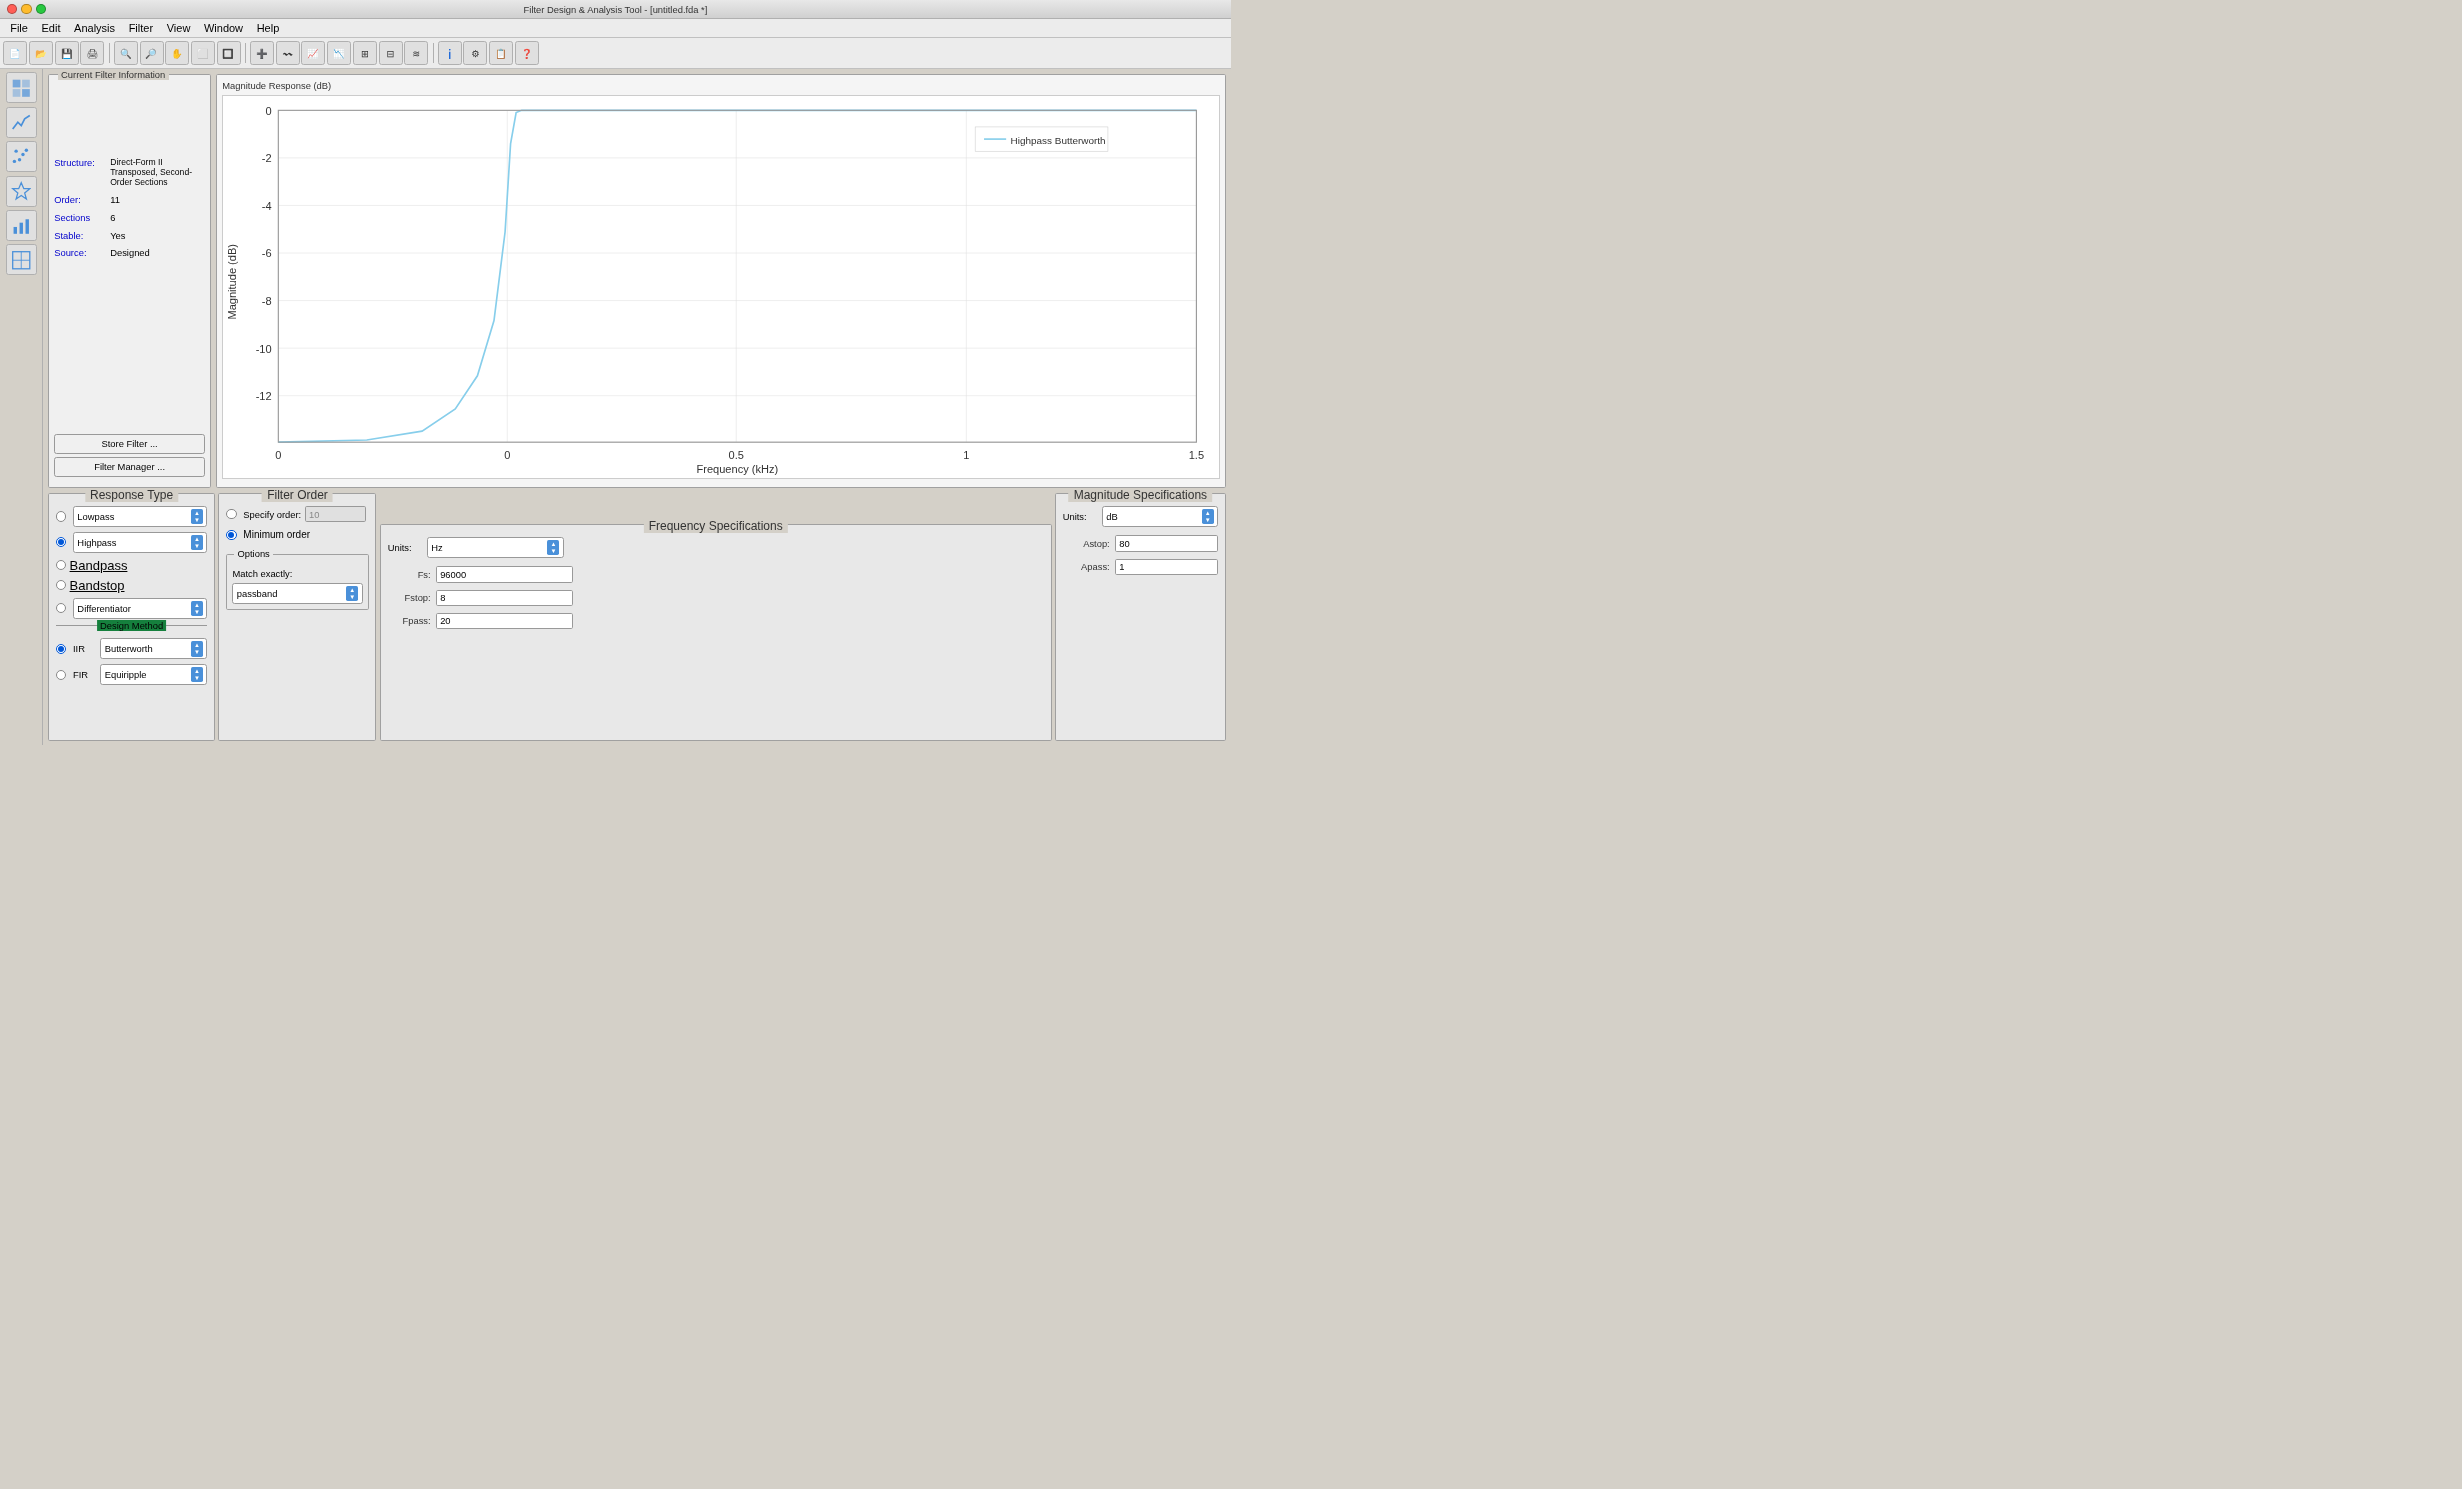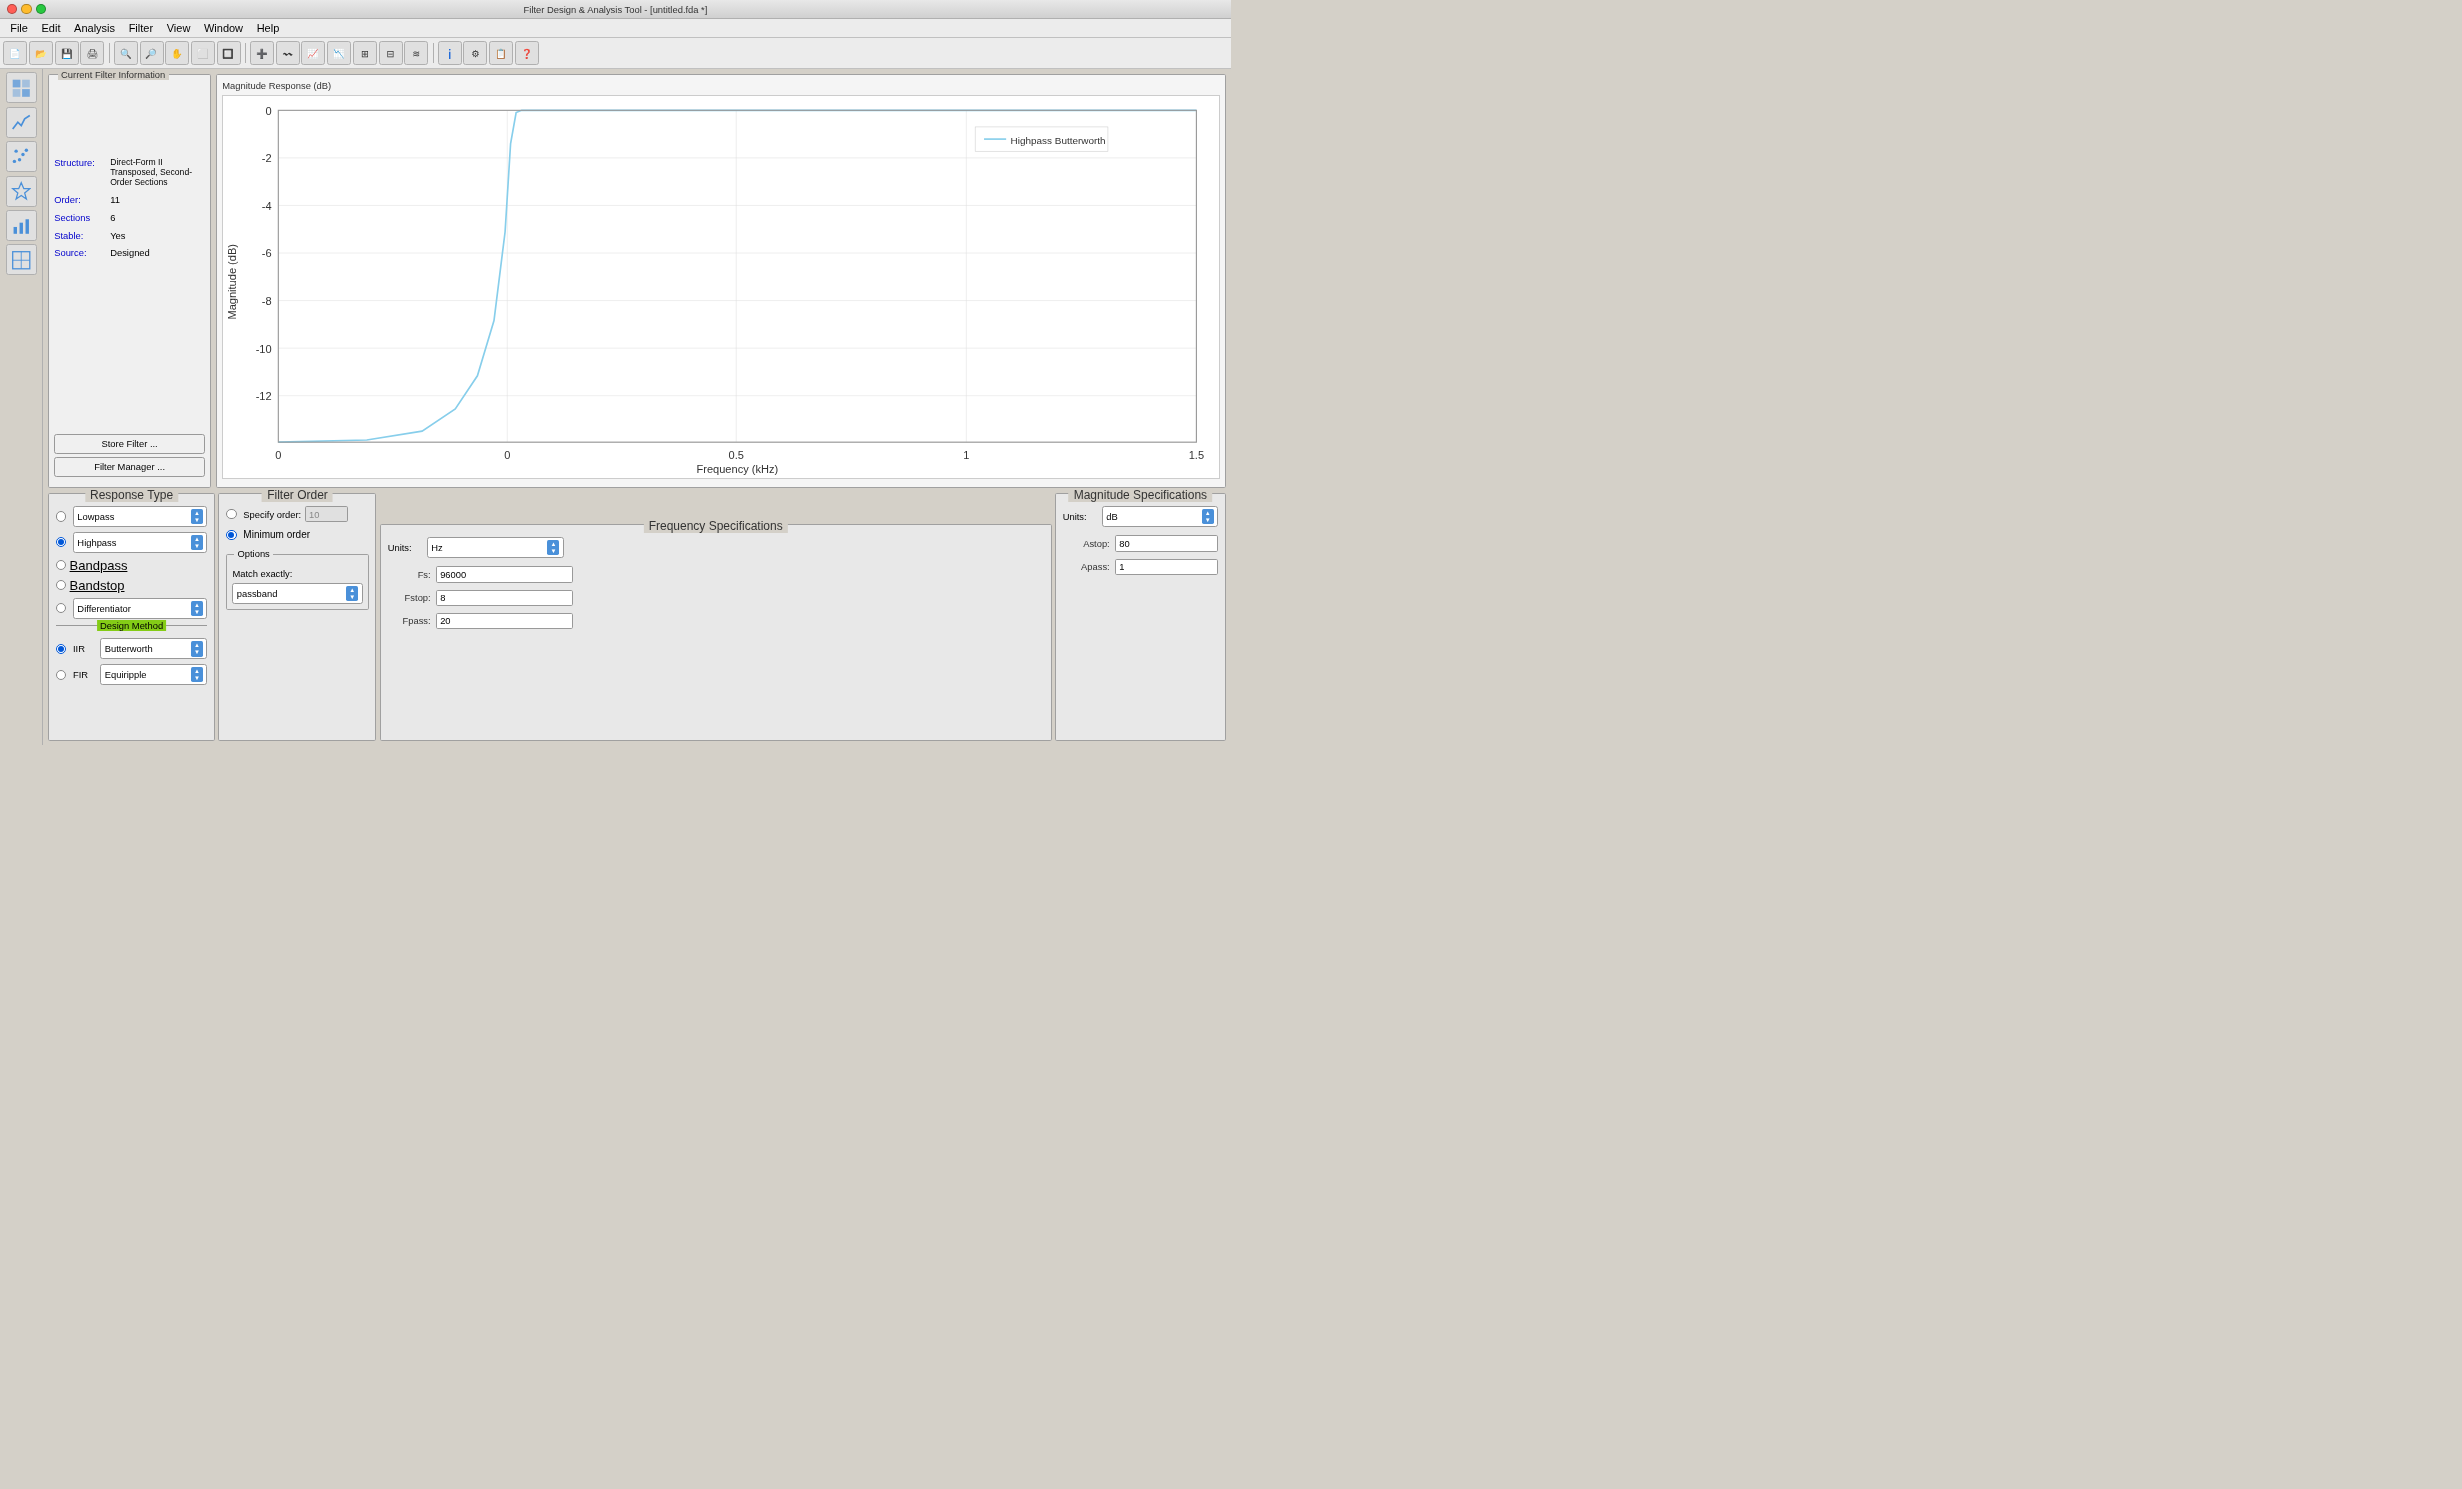--- a/index.html
+++ b/index.html
@@ -331,21 +331,21 @@
     }
 
     
     .specify-order-row {
       display: flex;
       align-items: center;
       gap: 3.4px;
       margin-bottom: 6.8px;
     }
     .order-input {
-      width: 43px;
+      width: 61px;
       background: #e0e0e0;
       border: 0.9px solid #999;
       border-radius: 1.7px;
       padding: 1.7px 3.4px;
       font-size: 9.4px;
       color: #888;
     }
 
     
     .min-order-row {
@@ -620,21 +620,21 @@
           <div class="dropdown" style="flex:1;">
             <span class="dropdown-text">Differentiator</span>
             <div class="dropdown-arrow">
               <span style="font-size:6px;">▲</span>
               <span style="font-size:6px;">▼</span>
             </div>
           </div>
         </div>
 
         <div style="position:relative; border-top:0.9px solid #999; margin:6.8px 0 12px 0;">
-          <span style="position:absolute; top:-6.8px; left:50%; transform:translateX(-50%); background:#84cc16; padding:0 3.4px; font-size:9.4px;">Design Method</span>
+          <span style="position:absolute; top:-6.8px; left:50%; transform:translateX(-50%); background:#15803d; padding:0 3.4px; font-size:9.4px;">Design Method</span>
         </div>
 
         <div class="dropdown-with-radio">
           <div class="radio-input selected"></div>
           <span style="font-size:9.4px; width:24px;">IIR</span>
           <div class="dropdown" style="flex:1;">
             <span class="dropdown-text">Butterworth</span>
             <div class="dropdown-arrow">
               <span style="font-size:6px;">▲</span>
               <span style="font-size:6px;">▼</span>

